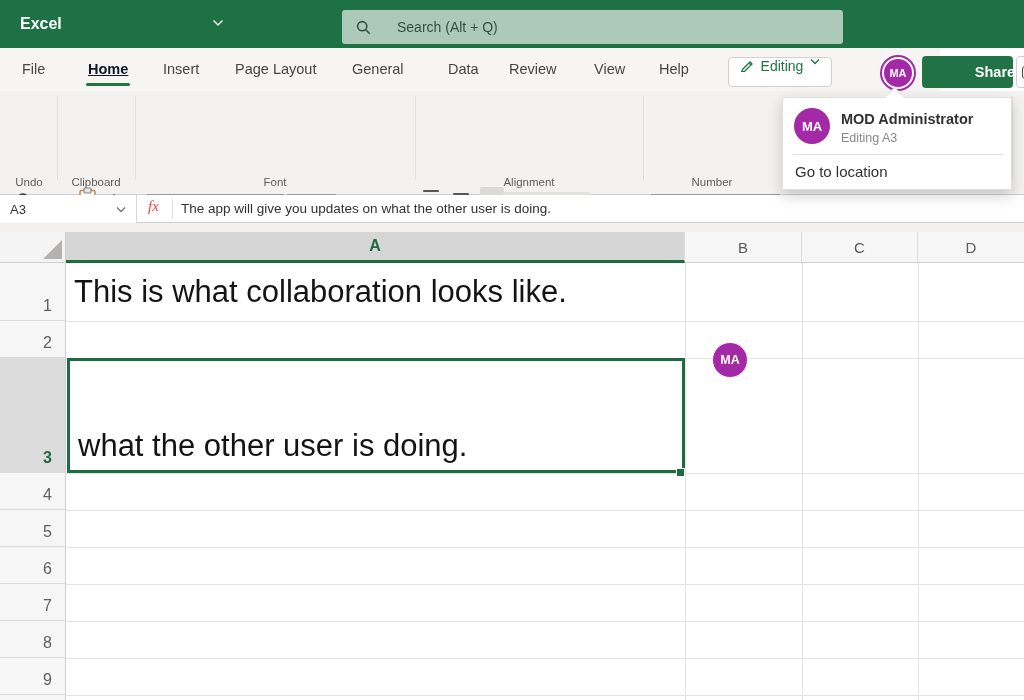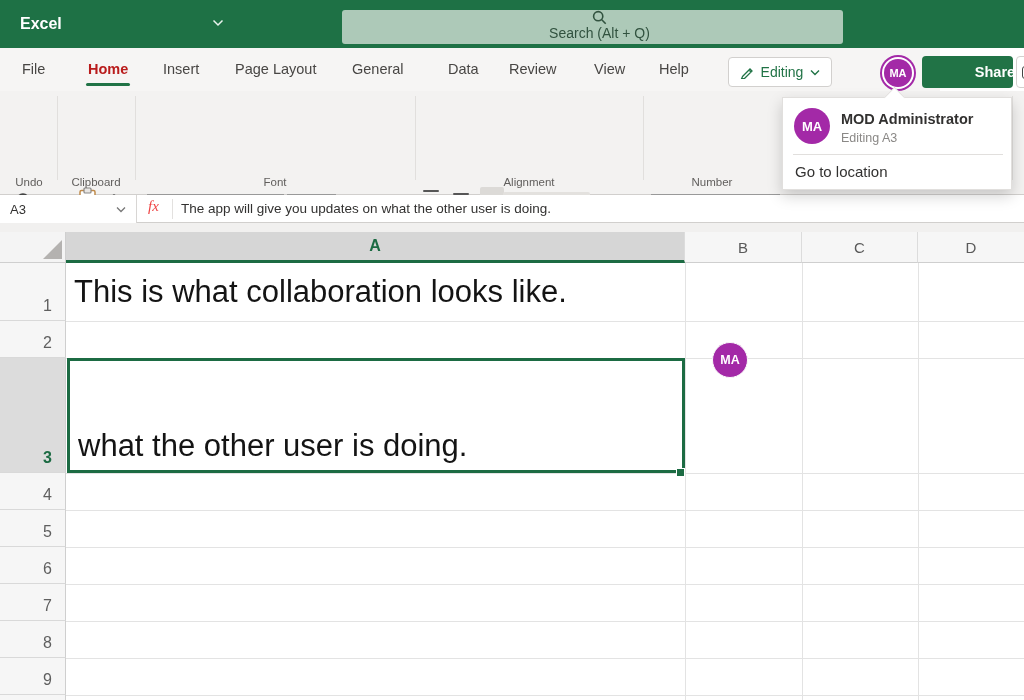--- a/index.html
+++ b/index.html
@@ -5,28 +5,28 @@
   * { margin:0; padding:0; box-sizing:border-box; }
   html,body { width:1024px; height:700px; overflow:hidden; }
   body { font-family:"Liberation Sans", sans-serif; position:relative; background:#fff; }
   .abs { position:absolute; }
 
   
   #topbar { left:0; top:0; width:1024px; height:48px; background:#1E7145; color:#fff; }
   #excel-logo { left:20px; top:0; height:48px; line-height:48px; font-weight:bold; font-size:16px; }
   #doc-title { left:82px; top:0; height:48px; display:flex; align-items:center; gap:7px; color:#eaf3ee; font-size:15px; }
   #title-chevron { left:212px; top:19px; }
-  #searchbox { left:342px; top:10px; width:501px; height:34px; background:#ADC9B8; border-radius:3px; display:flex; align-items:center; gap:0; padding-left:14px; color:#31523F; font-size:14px;flex-direction:column; }
+  #searchbox { left:342px; top:10px; width:501px; height:34px; background:#ADC9B8; border-radius:3px; display:flex; align-items:center; gap:26px; padding-left:14px; color:#31523F; font-size:14px; }
 
   
   #tabrow { left:0; top:48px; width:940px; height:43px; background:#F6F5F4; }
   .tab { top:0; height:43px; line-height:43px; font-size:14.5px; color:#484644; cursor:default; }
-  .tab.active { font-weight:bold; color:#b91c1c; }
+  .tab.active { font-weight:bold; color:#0f172a;text-decoration:underline; }
   .tab.active::after { content:""; position:absolute; left:-2px; right:-2px; bottom:5px; height:3px; background:#217346; border-radius:2px; }
-  #editing-btn { left:728px; top:57px; width:104px; height:30px; background:#fff; border:1px solid #d2d0ce; border-radius:4px; display:flex; align-items:center; justify-content:center; gap:7px; color:#217346; font-size:14px; }
+  #editing-btn { left:728px; top:57px; width:104px; height:30px; background:#fff; border:1px solid #d2d0ce; border-radius:4px; display:flex; justify-content:center; gap:7px; color:#217346; font-size:14px; }
   #topbar-avatar { left:884px; top:59px; width:28px; height:28px; border-radius:50%; background:#A329A7; color:#fff; font-size:11px; font-weight:bold; display:flex; align-items:center; justify-content:center; box-shadow:0 0 0 2px #fff, 0 0 0 4px #A329A7; }
   #share-btn { left:922px; top:56px; width:91px; height:32px; background:#217346; border-radius:4px; display:flex; align-items:center; justify-content:center; gap:7px; color:#fff; font-weight:bold; font-size:14.5px;padding-left:48px; }
   #comments-btn { left:1016px; top:56px; width:24px; height:32px; background:#fff; border:1px solid #d2d0ce; border-radius:4px; display:flex; align-items:center; padding-left:5px; }
   .mini-square-icon { width:12px; height:13px; border:1.4px solid #444; border-radius:3px; }
 
   
   #ribbon { left:0; top:91px; width:1024px; height:104px; background:#F3F2F1; border-bottom:1px solid #d1cfcd; }
   .vdiv { top:5px; width:1px; height:84px; background:#e1dfdd; }
   .grp-label { bottom:6px; font-size:11.5px; color:#605e5c; text-align:center; }
   .glyph { color:#444; }

